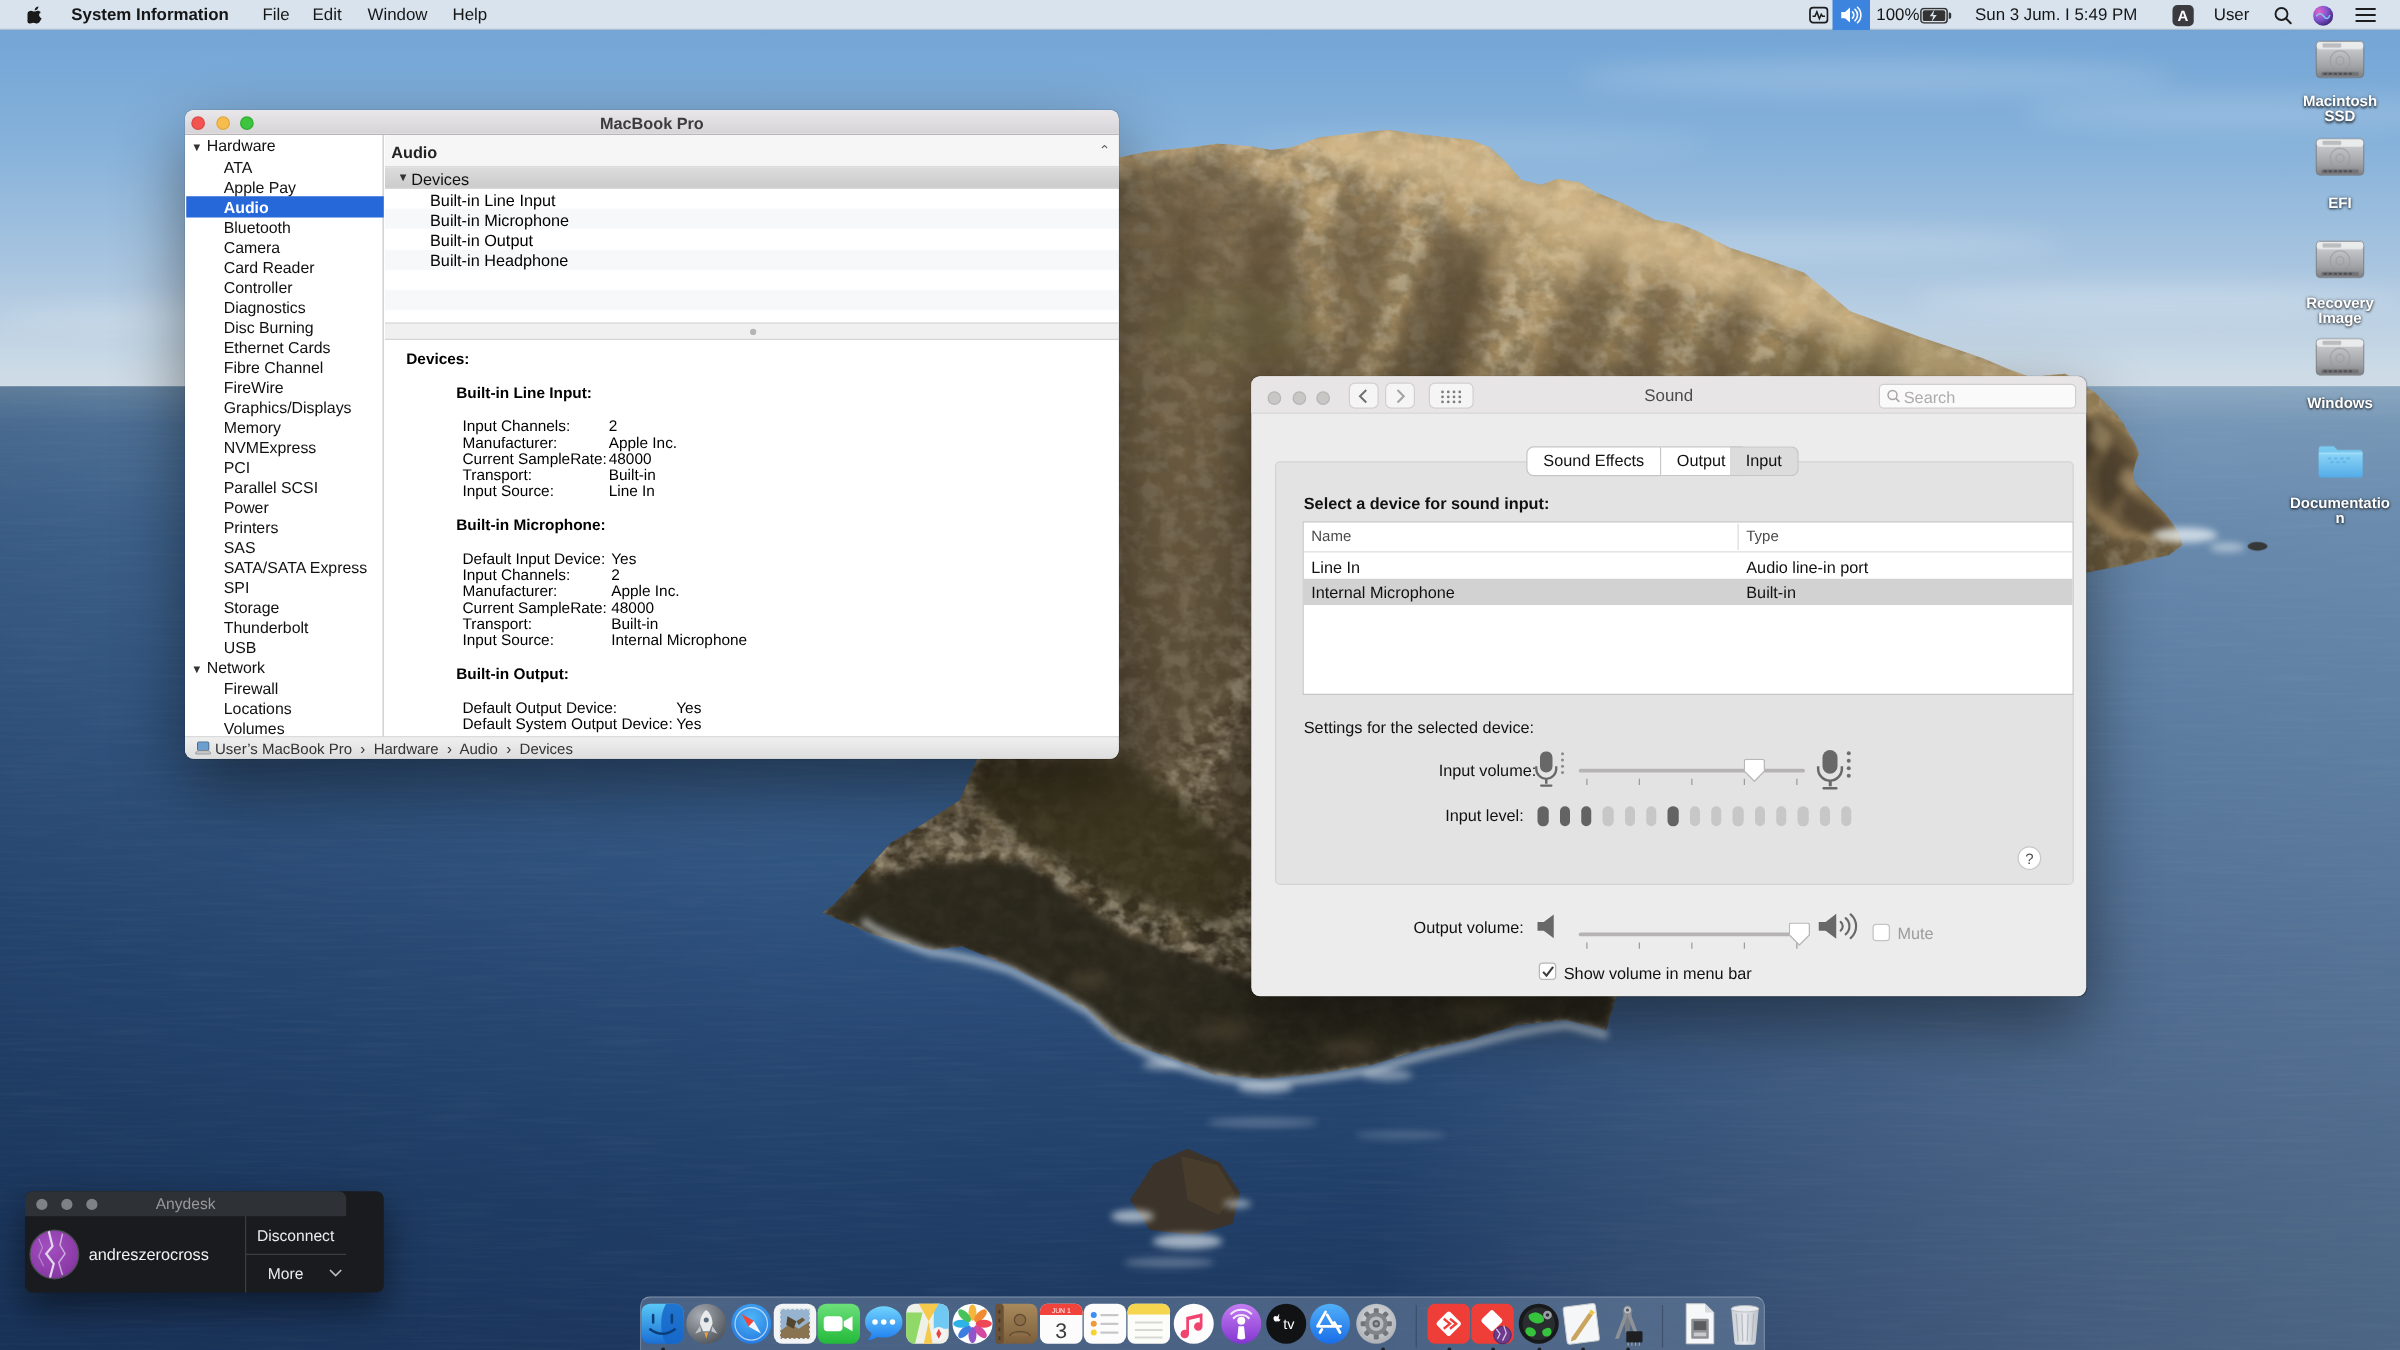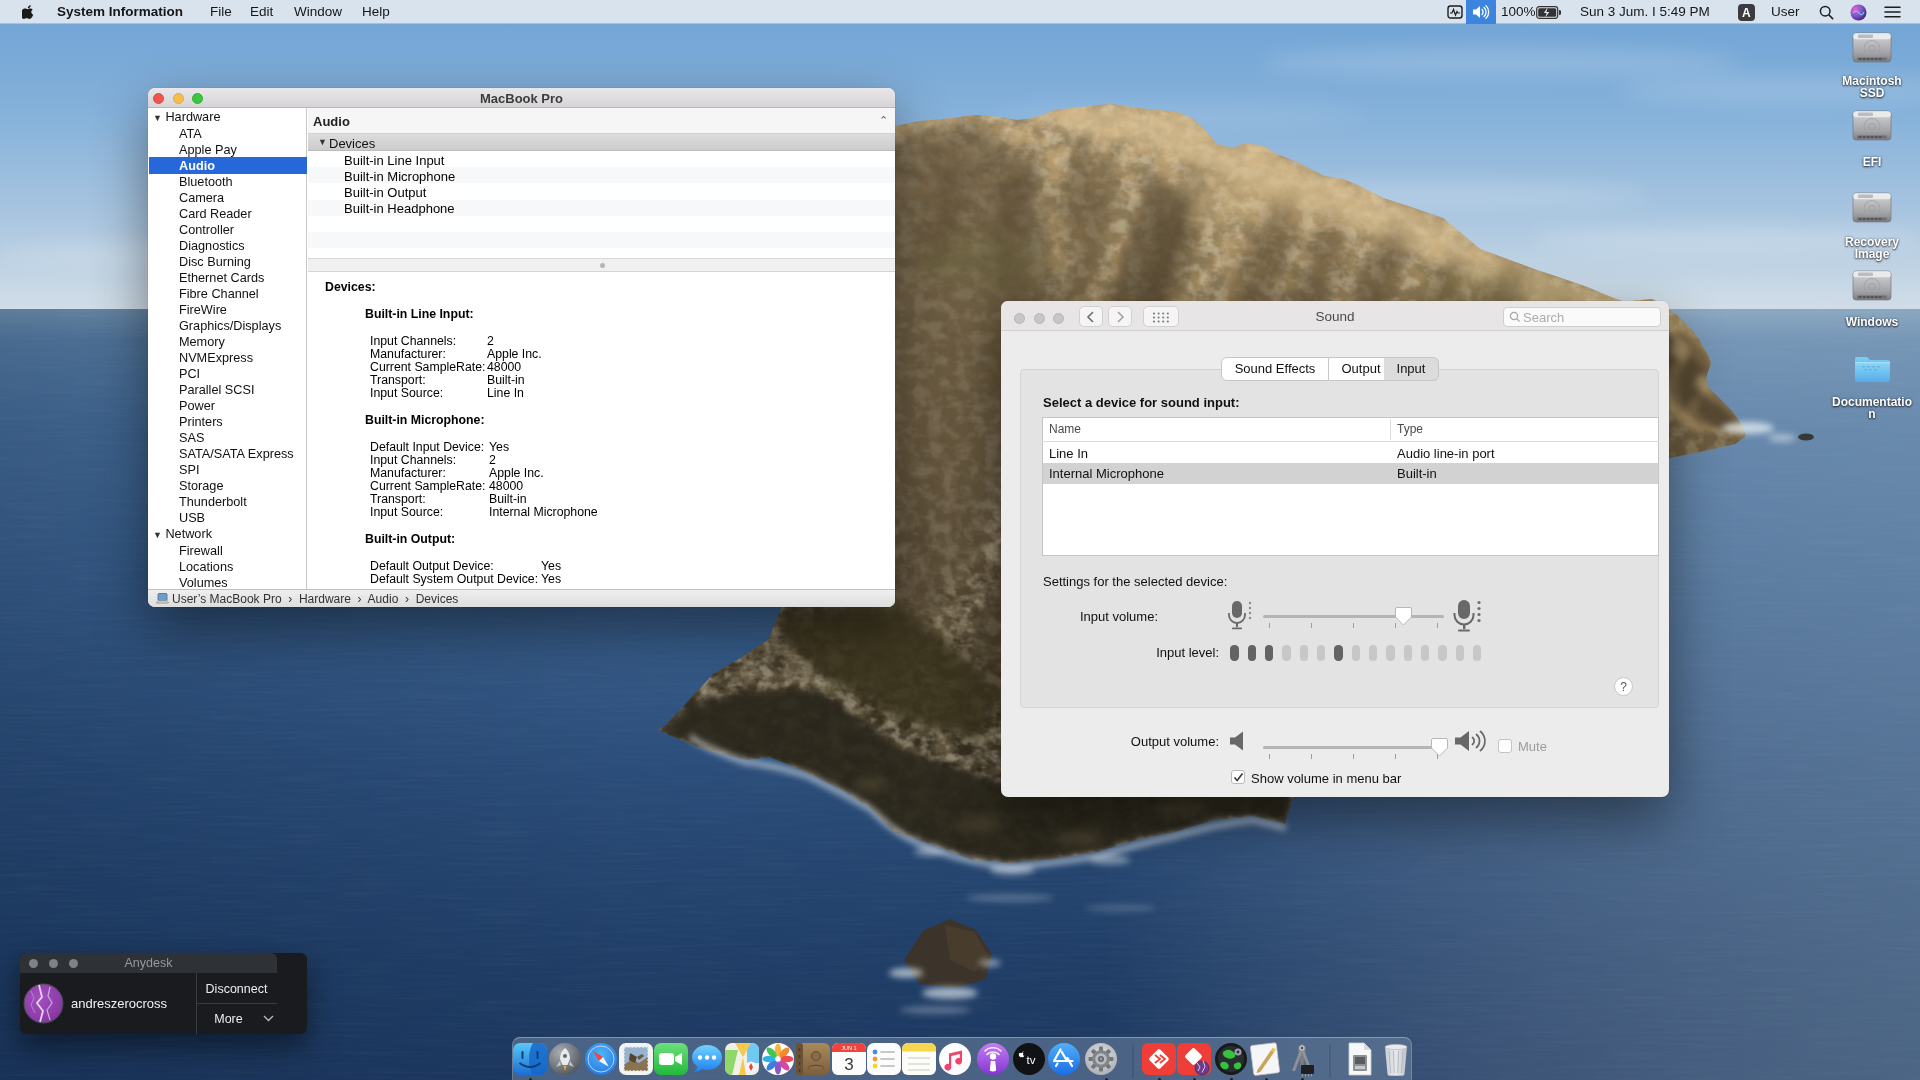--- a/index.html
+++ b/index.html
@@ -444,21 +444,21 @@
  <div class="abs" style="left:389px;top:118px;width:1px;height:21px;background:#ddd"></div>
  <div class="tx" style="left:48px;top:121px;font-size:12px;color:#4a4a4a">Name</div>
  <div class="tx" style="left:396px;top:121px;font-size:12px;color:#4a4a4a">Type</div>
  <div class="abs" style="left:42px;top:162px;width:615px;height:20.5px;background:#d3d2d2"></div>
  <div class="tx" style="left:48px;top:144.5px">Line In</div>
       <div class="tx" style="left:396px;top:144.5px">Audio line-in port</div>
  <div class="tx" style="left:48px;top:165px">Internal Microphone</div>
       <div class="tx" style="left:396px;top:165px">Built-in</div>
  <div class="tx" style="left:42px;top:273px">Settings for the selected device:</div>
 
- <div class="tx" style="left:18px;top:308px;width:200px;text-align:center">Input volume:</div>
+ <div class="tx" style="left:28px;top:308px;width:200px;text-align:right">Input volume:</div>
  <svg class="abs" style="left:227px;top:300px" width="26" height="31" viewBox="0 0 26 31">
         <g fill="#686868">
           <rect x="4" y="0" width="10" height="17" rx="5"></rect>
           <path d="M1,12 v2 a8,8 0 0 0 16,0 v-2" fill="none" stroke="#686868" stroke-width="1.8"></path>
           <rect x="8" y="22" width="2" height="4"></rect>
           <rect x="4" y="26.5" width="10" height="1.8" rx="0.9"></rect>
         </g>
         <g fill="#8a8a8a">
           <circle cx="22" cy="2" r="1.2"></circle>
           <circle cx="22" cy="7" r="1.2"></circle>

